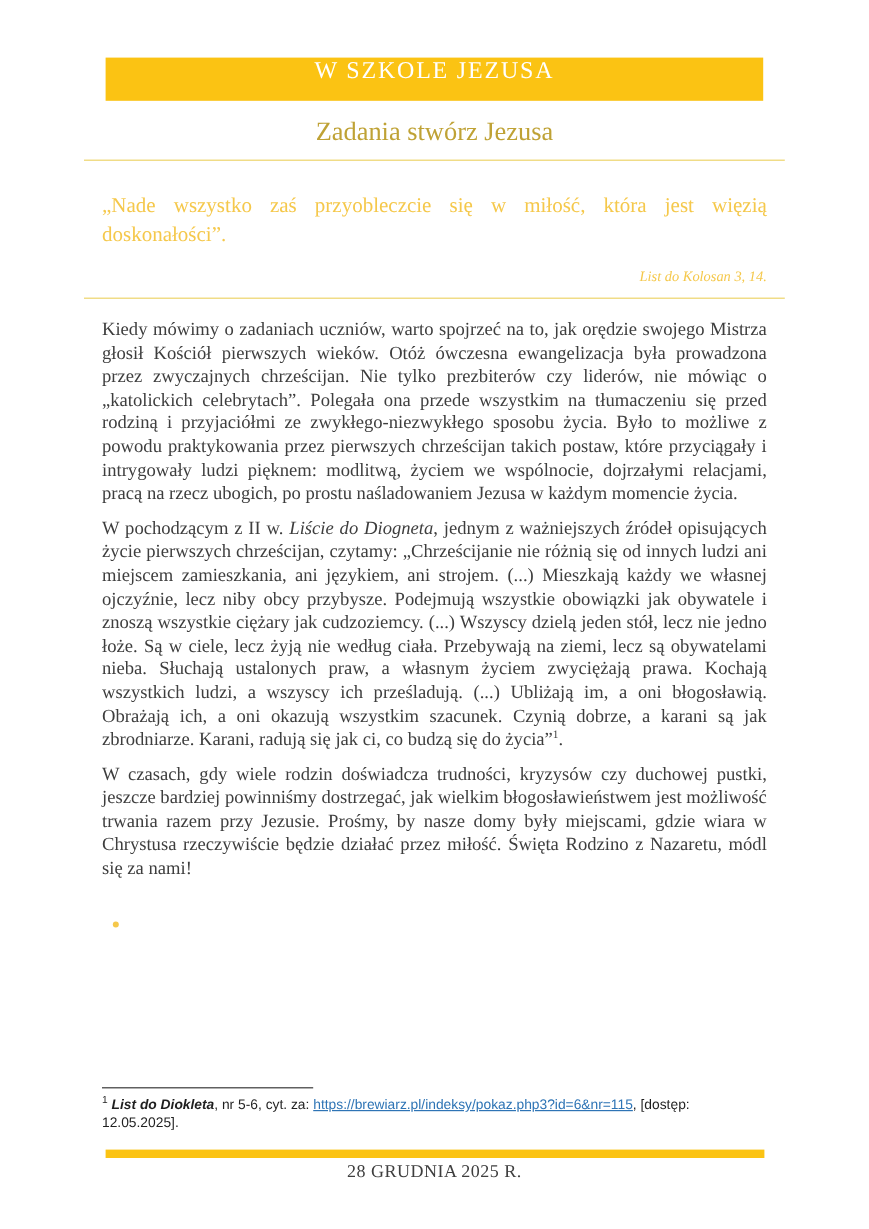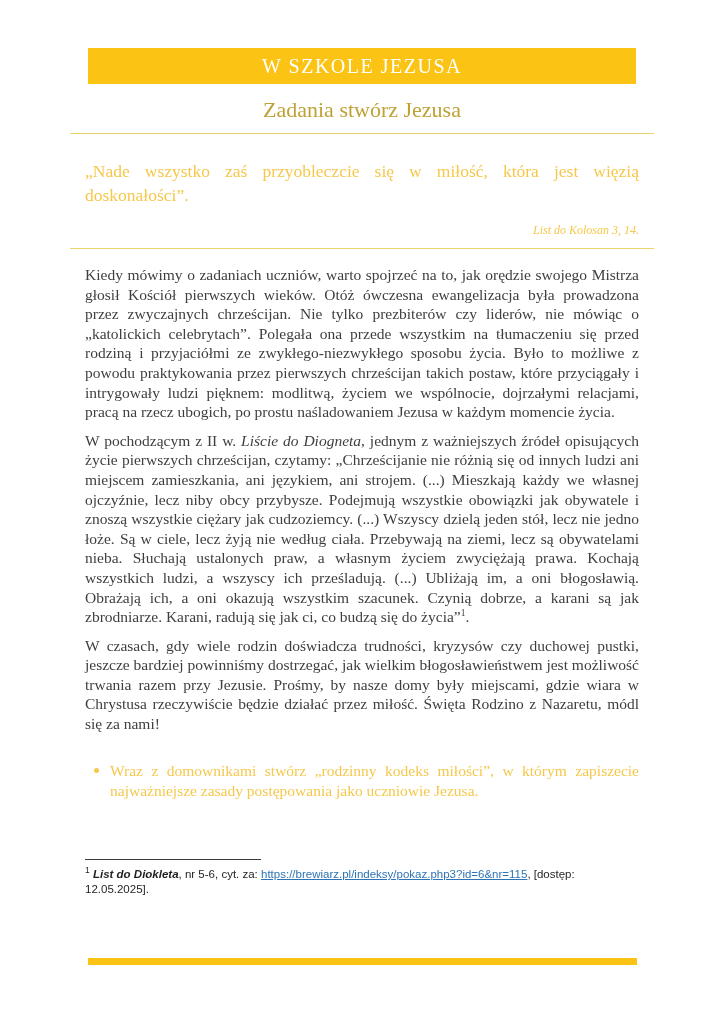--- a/index.html
+++ b/index.html
@@ -14,21 +14,21 @@
     background: #ffffff;
     overflow: hidden;
   }
   .wrap { margin: 0 70px; width: 584px; }
 
   
   .banner {
     margin: 48px 18px 0 18px;
     height: 36px;
     background: var(--accent-yellow, #FBC313);
-    display: flex; align-items: center; justify-content: center;
+    display: flex; justify-content: center;
   }
   .banner span {
     color: #ffffff;
     font-size: 20px;
     letter-spacing: 1.5px;
   }
 
   
   .title {
     text-align: center;
@@ -93,21 +93,21 @@
   }
   .bullet-dot {
     position: absolute; left: 9px; top: 7px;
     width: 5px; height: 5px; border-radius: 50%;
     background: var(--gold-bright, #F5C84B);
   }
 
   
   .footnote-area {
     position: absolute;
-    top: 859px; left: 85px; right: 84px;
+    top: 906px; left: 85px; right: 84px;
   }
   .footnote-sep {
     width: 176px; height: 0;
     border-top: 1.5px solid #3a3a3a;
     margin-bottom: 7px;
   }
   .footnote {
     font-family: "Liberation Sans", sans-serif;
     font-size: 11.5px;
     color: var(--footnote-ink, #1F1F1F);
@@ -156,25 +156,25 @@
     <div class="article">
       <p><span>Kiedy mówimy o zadaniach uczniów, warto spojrzeć na to, jak orędzie swojego Mistrza głosił Kościół pierwszych wieków. Otóż ówczesna ewangelizacja była prowadzona przez zwyczajnych chrześcijan. Nie tylko prezbiterów czy liderów, nie mówiąc o „katolickich celebrytach”. Polegała ona przede wszystkim na tłumaczeniu się przed rodziną i przyjaciółmi ze zwykłego-niezwykłego sposobu życia. Było to możliwe z powodu praktykowania przez pierwszych chrześcijan takich postaw, które przyciągały i intrygowały ludzi pięknem: modlitwą, życiem we wspólnocie, dojrzałymi relacjami, pracą na rzecz ubogich, po prostu naśladowaniem Jezusa w każdym momencie życia.</span></p>
       <p><span>W pochodzącym z II w. </span><em>Liście do Diogneta</em><span>, jednym z ważniejszych źródeł opisujących życie pierwszych chrześcijan, czytamy: „Chrześcijanie nie różnią się od innych ludzi ani miejscem zamieszkania, ani językiem, ani strojem. (...) Mieszkają każdy we własnej ojczyźnie, lecz niby obcy przybysze. Podejmują wszystkie obowiązki jak obywatele i znoszą wszystkie ciężary jak cudzoziemcy. (...) Wszyscy dzielą jeden stół, lecz nie jedno łoże. Są w ciele, lecz żyją nie według ciała. Przebywają na ziemi, lecz są obywatelami nieba. Słuchają ustalonych praw, a własnym życiem zwyciężają prawa. Kochają wszystkich ludzi, a wszyscy ich prześladują. (...) Ubliżają im, a oni błogosławią. Obrażają ich, a oni okazują wszystkim szacunek. Czynią dobrze, a karani są jak zbrodniarze. Karani, radują się jak ci, co budzą się do życia”</span><sup>1</sup><span>.</span></p>
       <p><span>W czasach, gdy wiele rodzin doświadcza trudności, kryzysów czy duchowej pustki, jeszcze bardziej powinniśmy dostrzegać, jak wielkim błogosławieństwem jest możliwość trwania razem przy Jezusie. Prośmy, by nasze domy były miejscami, gdzie wiara w Chrystusa rzeczywiście będzie działać przez miłość. Święta Rodzino z Nazaretu, módl się za nami!</span></p>
     </div>
 
 
     <div class="task-list">
       <div class="bullet-item">
         <span class="bullet-dot"></span>
-        <span>Wraz z domownikami stwórz „rodzinny kodeks miłości”, w którym zapiszecie najważniejsze zasady postępowania jako uczniowie Jezusa.</span>
       </div>
     </div>
 
   </div>
 
   <div class="footnote-area">
     <div class="footnote-sep"></div>
     <div class="footnote"><sup>1</sup> <span class="src">List do Diokleta</span><span>, nr 5-6, cyt. za: </span><a href="#">https://brewiarz.pl/indeksy/pokaz.php3?id=6&amp;nr=115</a><span>, [dostęp: 12.05.2025].</span></div>
   </div>
 
   <div class="footer-rule"></div>
+  <div class="footer-date">28 GRUDNIA 2025 R.</div>
 </div>
 
 </body></html>

